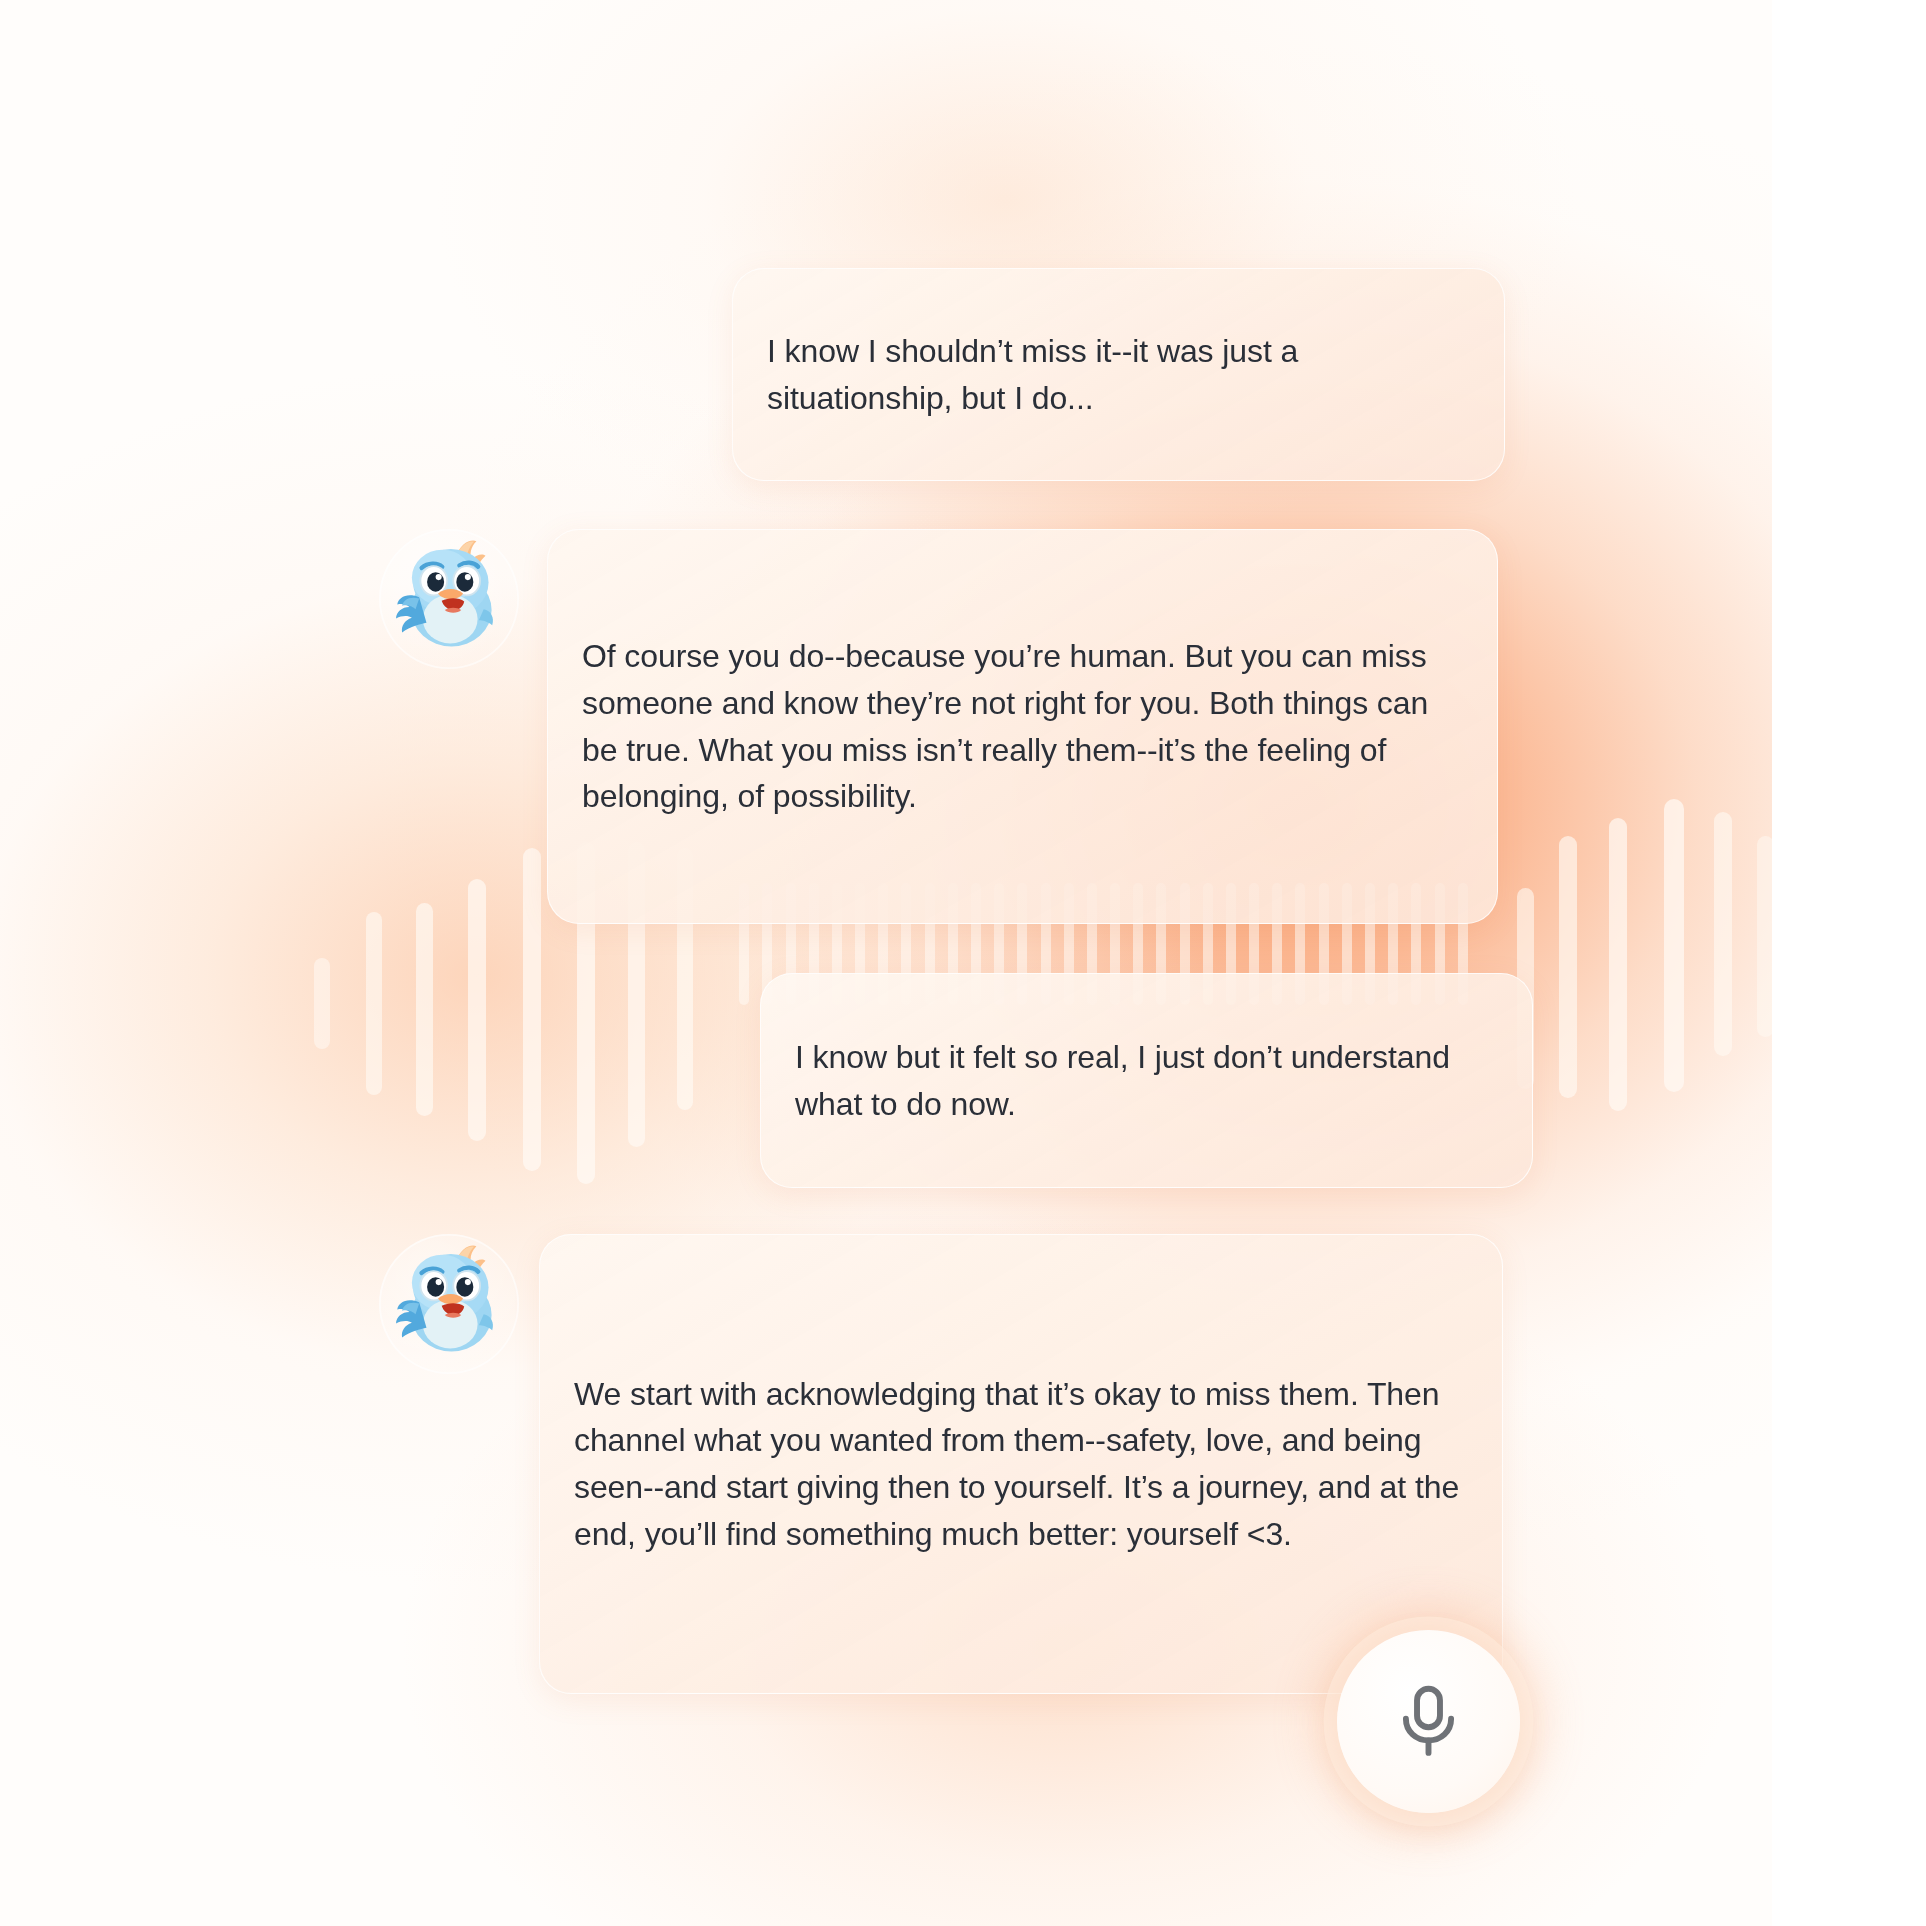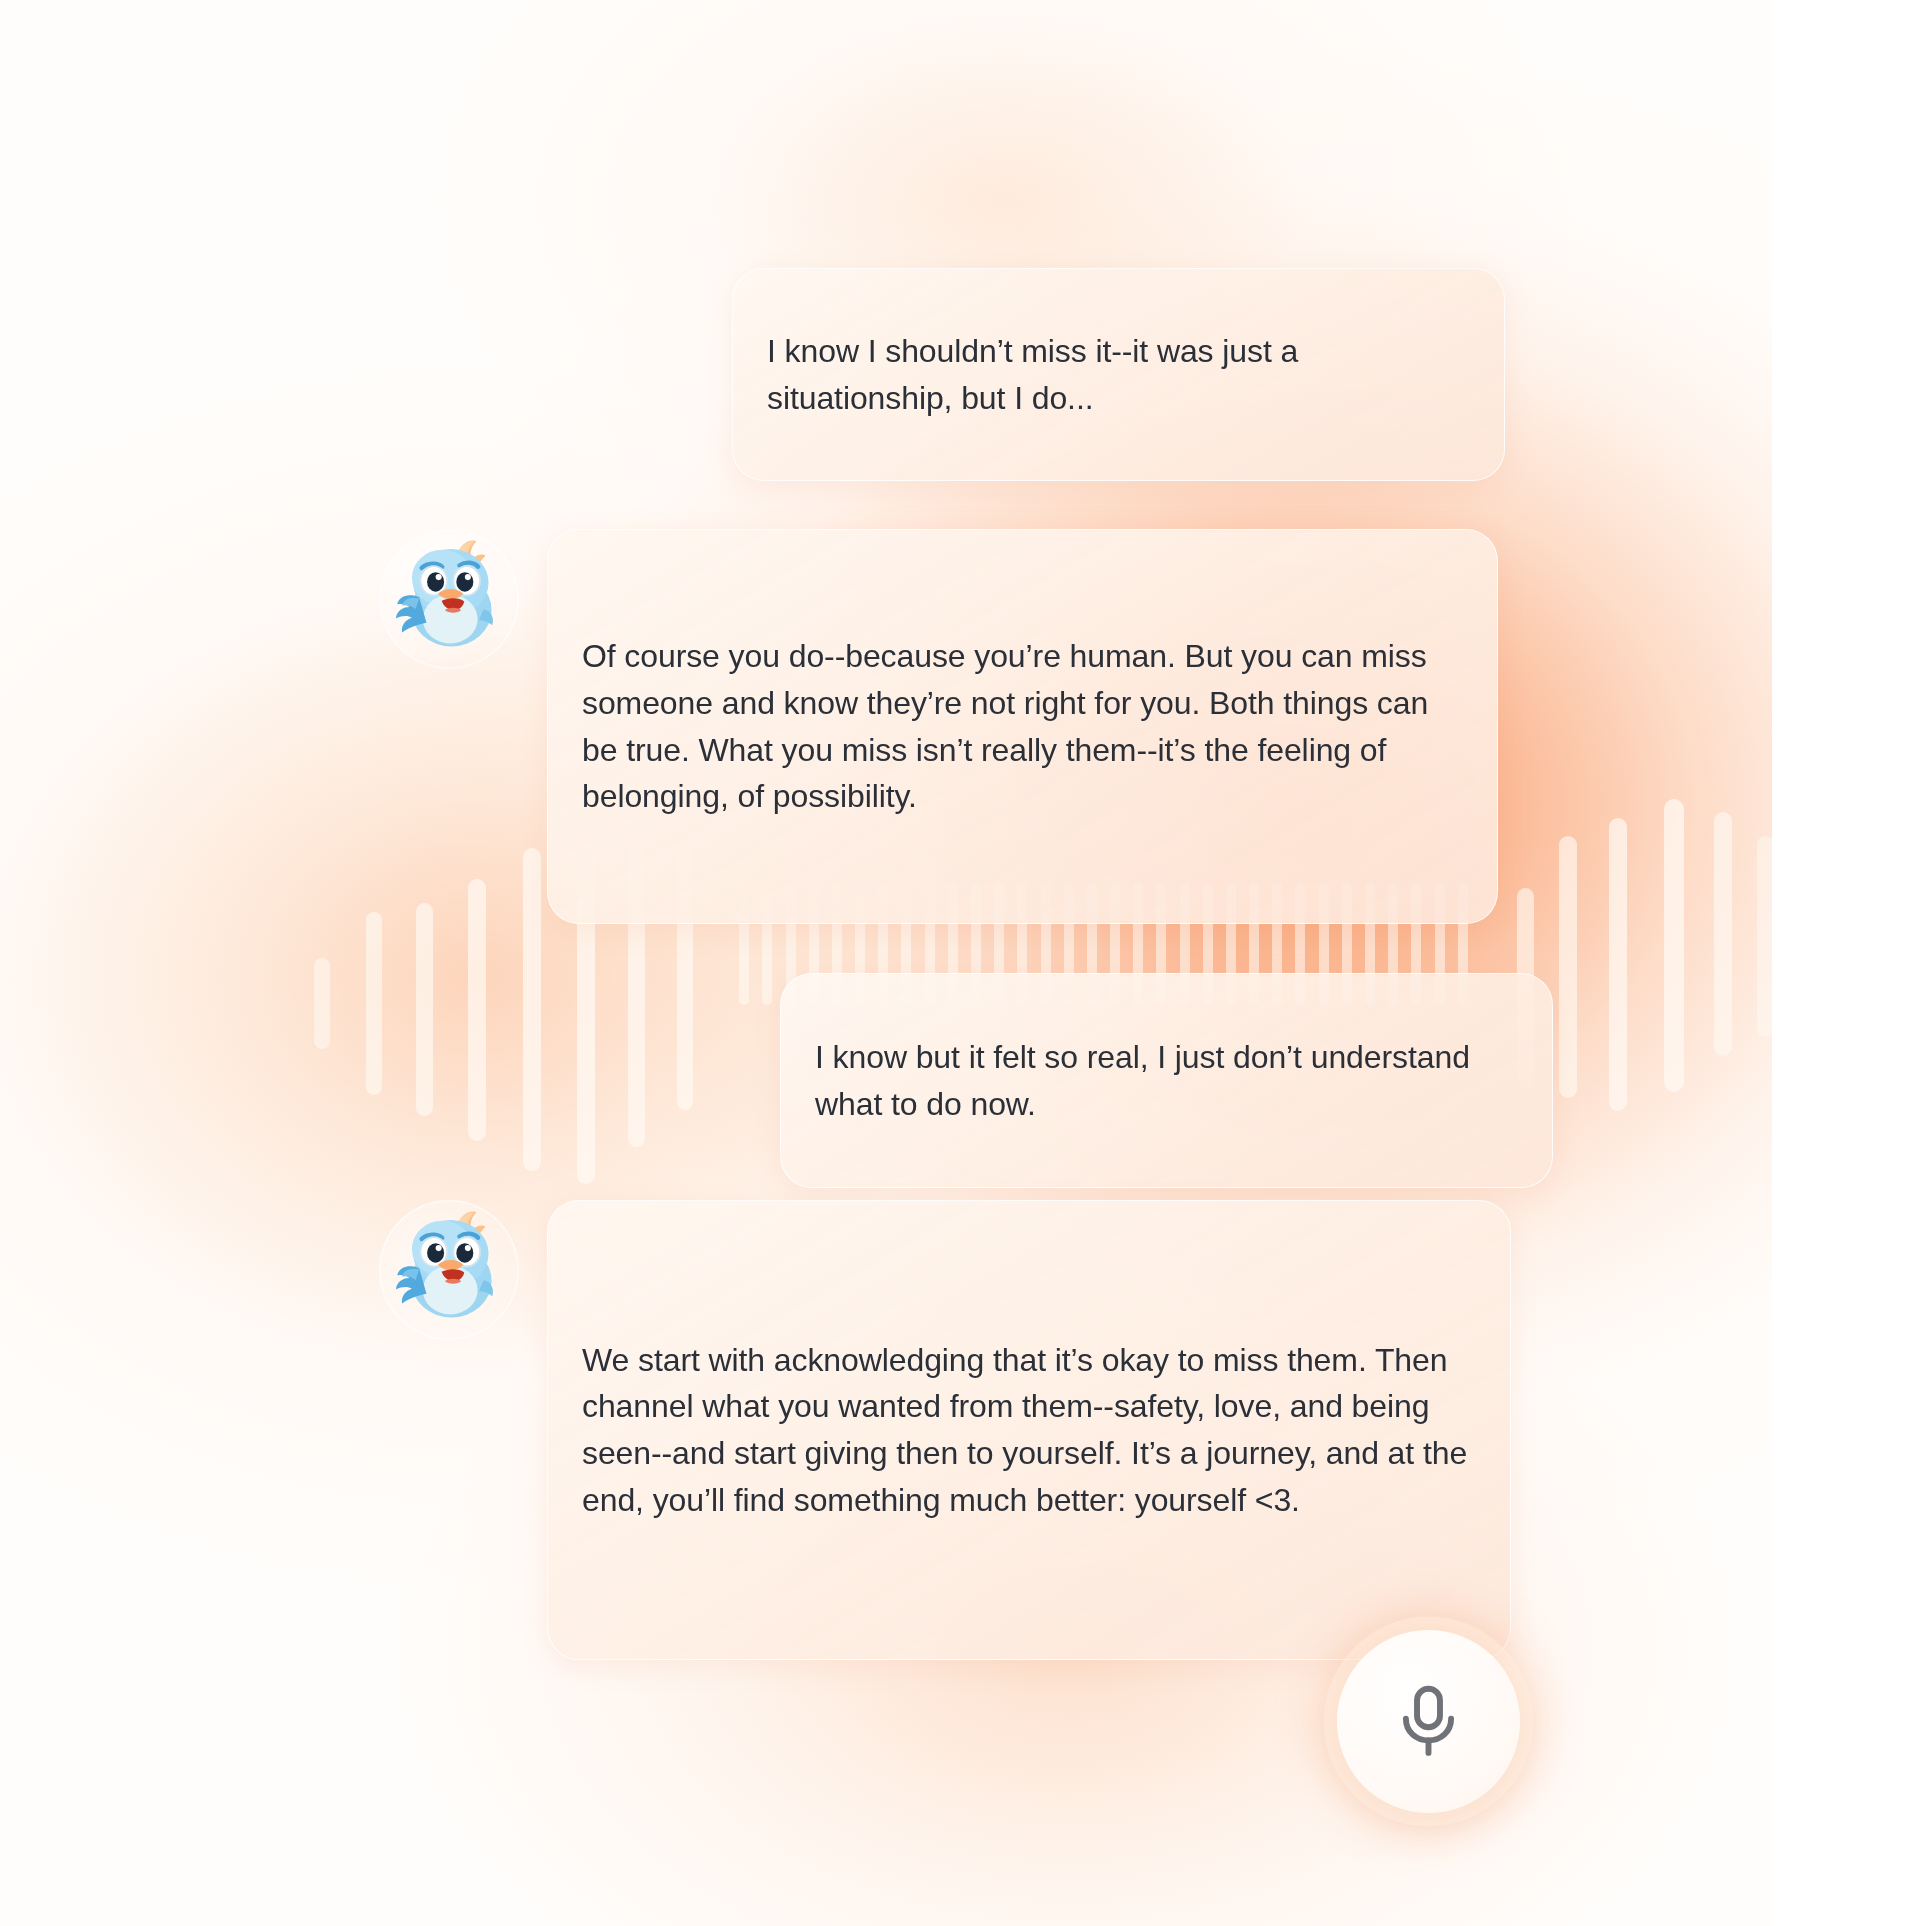--- a/index.html
+++ b/index.html
@@ -103,24 +103,24 @@
   }
   .bubble.user p { text-align:left; }
 
   
   #row-1 { left:732px; top:268px;  }
   #bubble-1 { width:773px; min-height:213px; }
 
   #row-2 { left:379px;  top:529px;  gap:28px; }
   #bubble-2 { width:951px; min-height:395px; }
 
-  #row-3 { left:744px; top:973px;padding-left:36px; }
+  #row-3 { left:724px; top:973px;padding-left:36px; }
   #bubble-3 { width:773px; min-height:215px; }
 
-  #row-4 { left:379px;  top:1200px; gap:28px;justify-content:space-between; }
+  #row-4 { left:379px;  top:1234px; gap:20px;justify-content:space-between; }
   #bubble-4 { width:964px; min-height:460px; }
 
   
   #mic-button {
     position:absolute;
     left:1337px; top:1630px;
     width:183px; height:183px;
     border-radius:50%;
     background:radial-gradient(circle at 40% 34%, #ffffff 0%, #fffaf6 62%, #fff3ea 100%);
     border:none;

